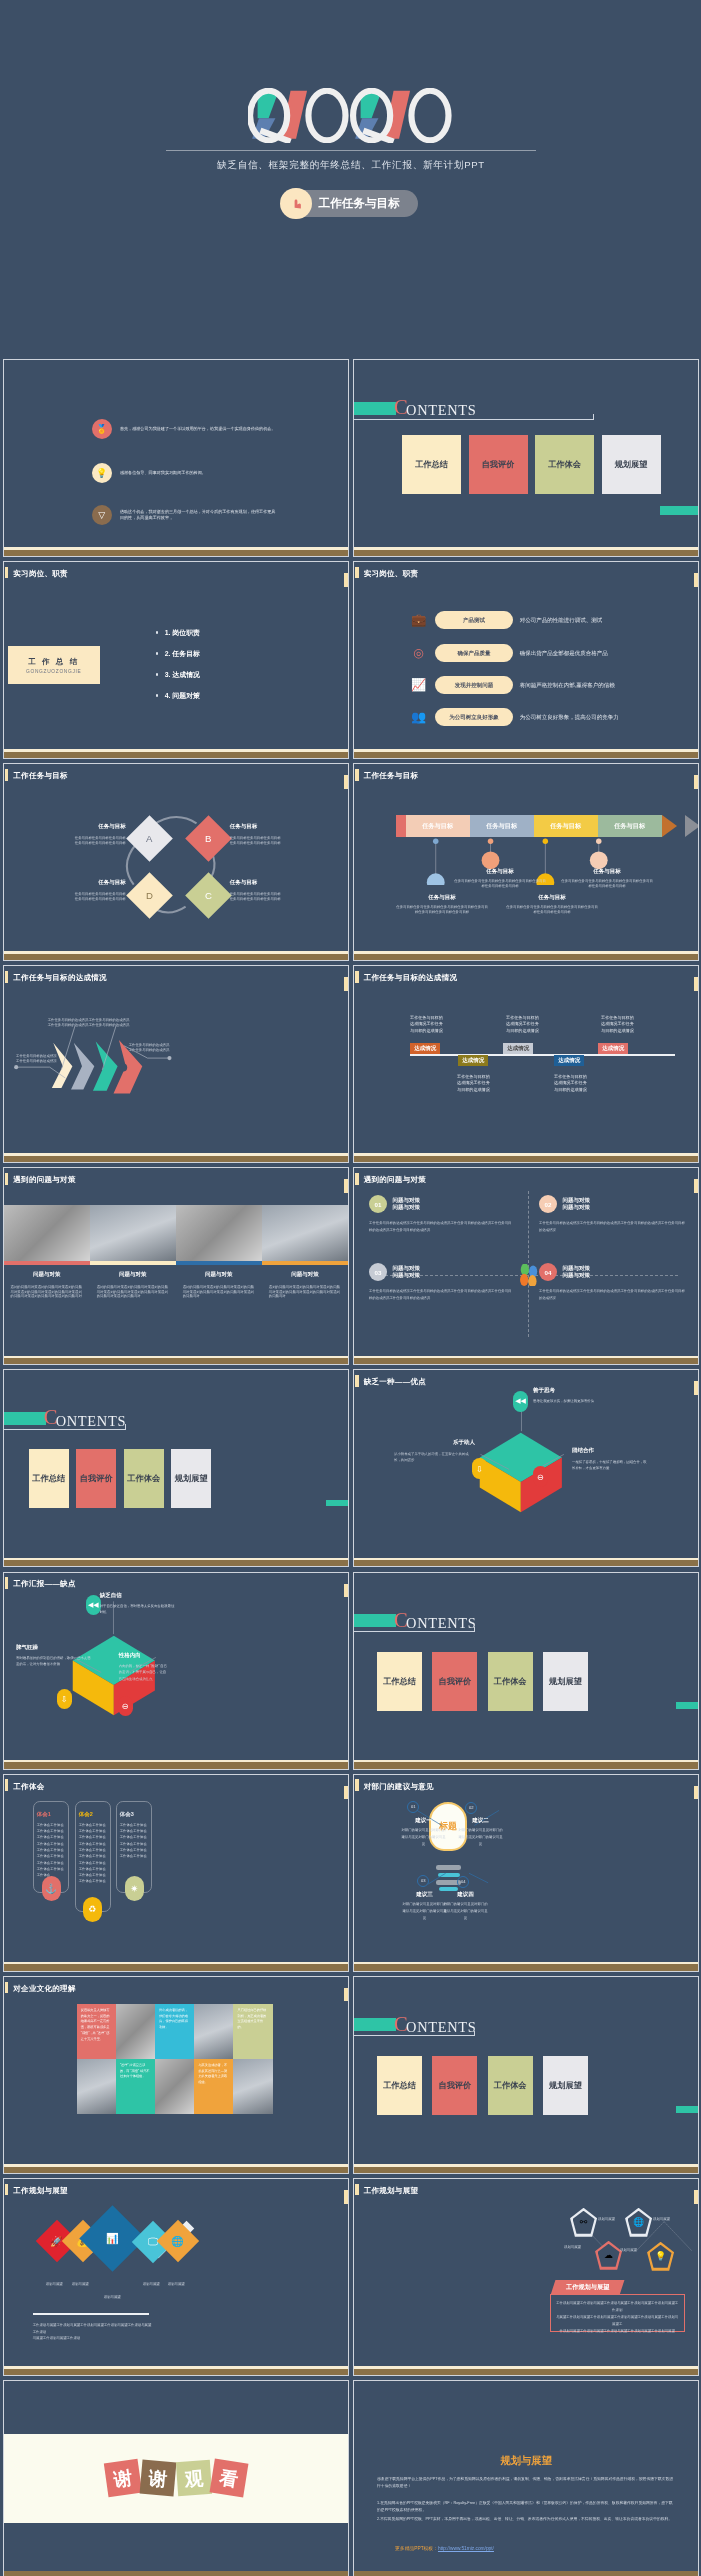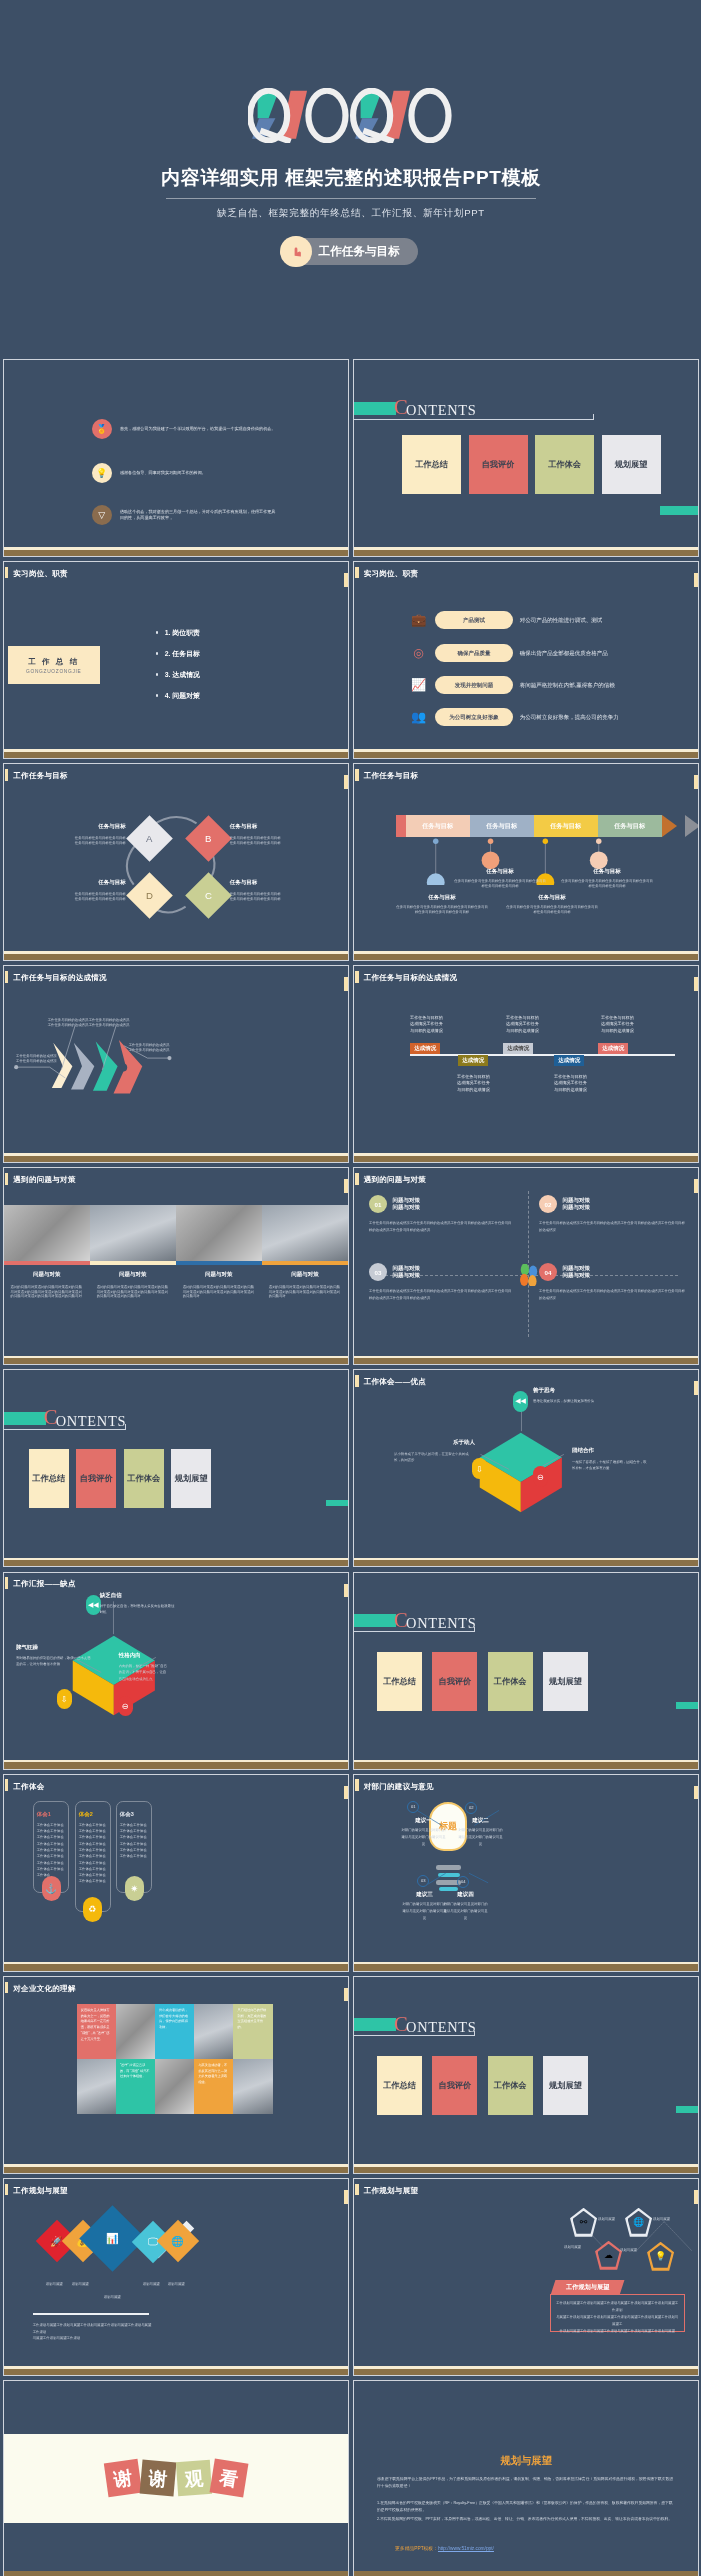--- a/index.html
+++ b/index.html
@@ -140,21 +140,20 @@
         <path d="M164 6 L194 6 L180 44 L164 44 Z" fill="#2ec4a6"></path>
         <path d="M166 44 L190 44 L174 74 L156 74 Z" fill="#5d7fb0"></path>
         <path d="M212 4 L236 4 L220 74 L198 74 Z" fill="#e2706a"></path>
         <ellipse cx="30" cy="40" rx="27" ry="36" fill="none" stroke="#efefef" stroke-width="9"></ellipse>
         <ellipse cx="115" cy="40" rx="27" ry="36" fill="none" stroke="#efefef" stroke-width="9"></ellipse>
         <ellipse cx="180" cy="40" rx="27" ry="36" fill="none" stroke="#efefef" stroke-width="9"></ellipse>
         <ellipse cx="265" cy="40" rx="27" ry="36" fill="none" stroke="#efefef" stroke-width="9"></ellipse>
         <path d="M18 62 L62 78 M168 62 L212 78" stroke="#efefef" stroke-width="9" fill="none"></path>
       </g>
     </svg>
-    <div class="cover-title">内容详细实用 框架完整的述职报告PPT模板</div>
     <div class="cover-rule"></div>
     <div class="cover-sub">缺乏自信、框架完整的年终总结、工作汇报、新年计划PPT</div>
     <div class="cover-btn">
       <div class="circ">
         <svg width="18" height="18" viewBox="0 0 26 26">
             <path d="M11 20 L11 10 a2 2 0 0 1 4 0 l0 5 l2-1 a2 2 0 0 1 3 2 l0 5 z" fill="#e2706a"></path>
           </svg>
       </div>
       <div class="lbl">工作任务与目标</div>
     </div>
@@ -482,21 +481,21 @@
         <div class="card" style="background:#fbecc5">工作总结</div>
         <div class="card" style="background:#e2706a">自我评价</div>
         <div class="card" style="background:#c9cf94">工作体会</div>
         <div class="card" style="background:#e8e8ec">规划展望</div>
       </div>
       <div style="position:absolute;right:0;bottom:60px;width:22px;height:6.9px;background:#2ec4a6"></div>
       <div class="slide-bar"></div>
     </div>
 
     <div class="slide">
-      <div class="sld-title">工作体会——优点</div>
+      <div class="sld-title">缺乏一种——优点</div>
       <div class="sld-right-tab"></div>
       <svg style="position:absolute;left:123px;top:60px" width="89" height="89" viewBox="0 0 130 130">
         <path d="M64 4 L124 40 L64 76 L4 40 Z" fill="#2ec4a6"></path>
         <path d="M4 40 L64 76 L64 120 L4 84 Z" fill="#f5b90c"></path>
         <path d="M64 76 L124 40 L124 84 L64 120 Z" fill="#e23b3b"></path>
       </svg>
       <svg style="position:absolute;left:96px;top:27px" width="158" height="123" viewBox="0 0 230 180">
         <line x1="104" y1="2" x2="104" y2="50" stroke="#8d97a6" stroke-width="1"></line>
         <line x1="44" y1="84" x2="86" y2="106" stroke="#8d97a6" stroke-width="1"></line>
         <line x1="166" y1="84" x2="126" y2="106" stroke="#8d97a6" stroke-width="1"></line>

